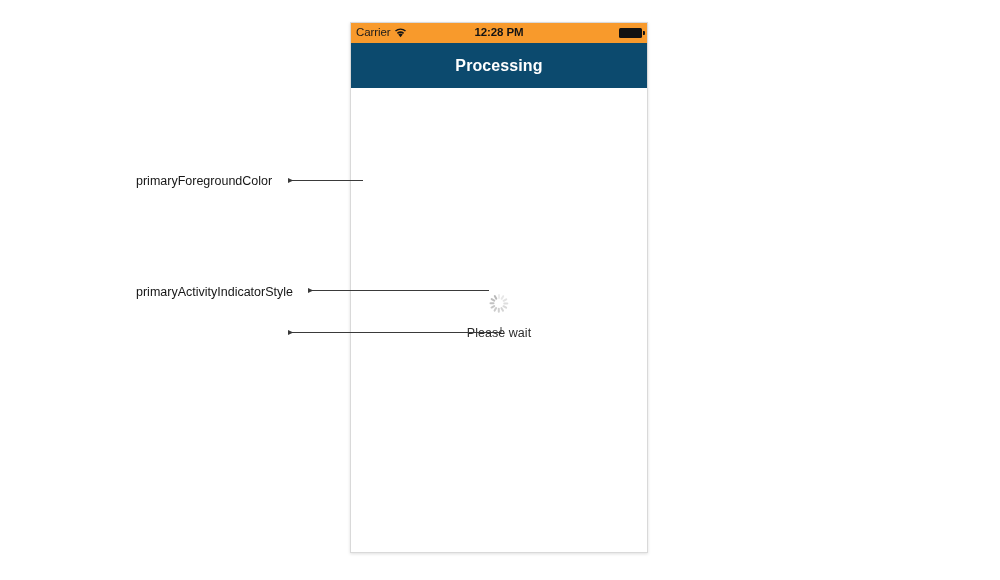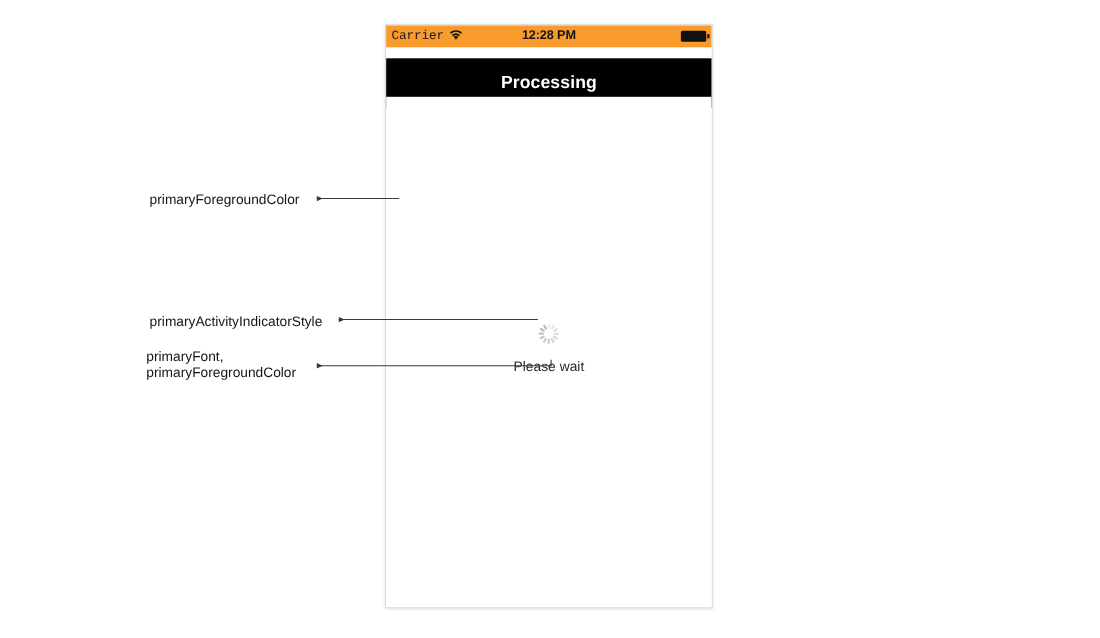--- a/index.html
+++ b/index.html
@@ -44,21 +44,20 @@
     background: #f89a2c;
     box-sizing: border-box;
   }
   .sb-left {
     position: absolute;
     left: 5px; top: 0;
     height: 20px;
     display: flex;
     align-items: center;
     gap: 4px;
-    font-family: Liberation Mono, monospace;
   }
   .sb-carrier {
     font-size: 11.5px;
     color: #1a1a1a;
     letter-spacing: -0.1px;
     line-height: 1;
   }
   .wifi-icon { display: block; }
   .sb-center {
     position: absolute;
@@ -97,24 +96,24 @@
     top: 3px;
     width: 2px;
     height: 4px;
     background: #111111;
     border-radius: 0 1px 1px 0;
   }
 
   
   .navbar {
     position: absolute;
-    left: 0; top: 30px;
+    left: 0; top: 20px;
     width: 100%;
     height: 45px;
-    background: #000000;
+    background: #0c4a6e;
     display: flex;
     align-items: center;
     justify-content: center;
   }
   .nav-title {
     font-size: 16px;
     font-weight: bold;
     color: #ffffff;
     letter-spacing: 0.1px;
   }
@@ -244,16 +243,14 @@
 
     <line x1="489" y1="290.5" x2="308" y2="290.5" stroke="#3a3a3a" stroke-width="1" marker-end="url(#arrL)"></line>
 
     <path d="M501,327 L501,332.5 L288,332.5" stroke="#3a3a3a" stroke-width="1" fill="none" marker-end="url(#arrL)"></path>
   </svg>
 
   <div class="anno-label" id="label-bg">primaryForegroundColor</div>
 
   <div class="anno-label" id="label-spinner">primaryActivityIndicatorStyle</div>
 
-  <div class="anno-label" id="label-font">primaryFont,
-primaryForegroundColor</div>
 
 </div>
 
 </body></html>

